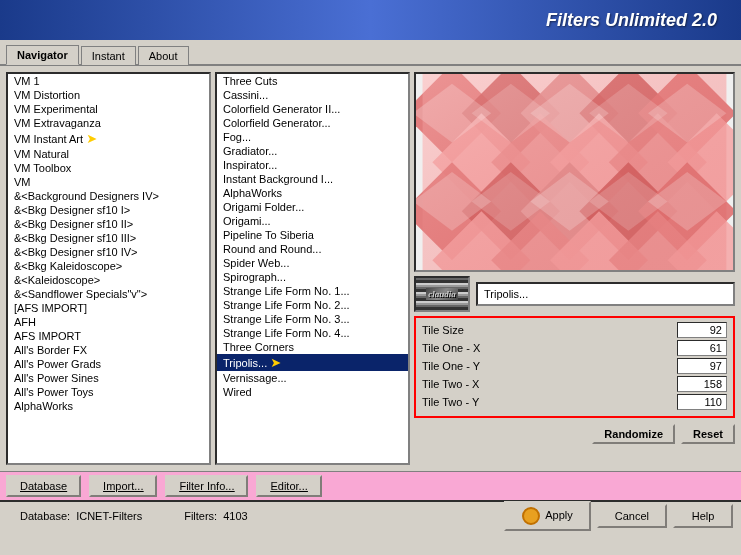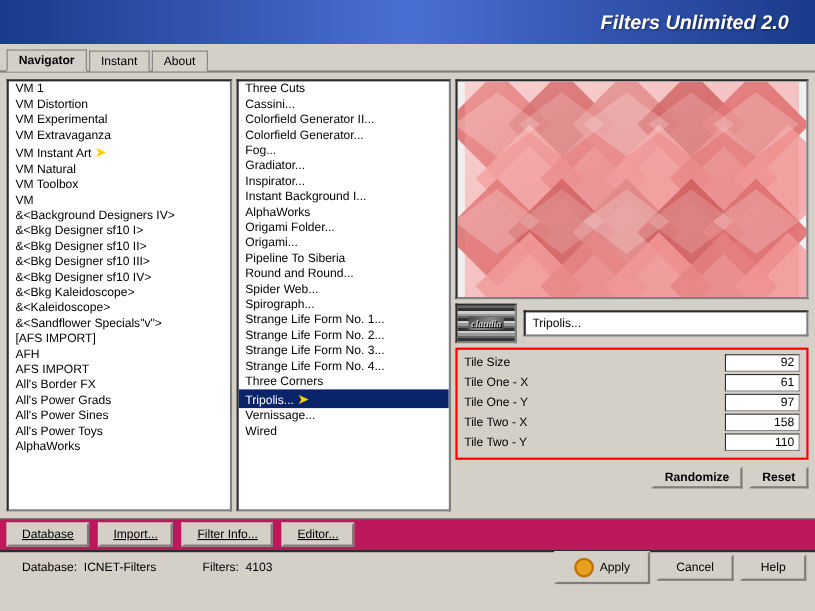--- a/index.html
+++ b/index.html
@@ -173,36 +173,37 @@
     .param-row {
       display: flex;
       align-items: center;
       margin-bottom: 2px;
     }
     .param-label {
       flex: 1;
       font-size: 11px;
     }
     .param-value {
-      width: 68px;
+      width: 50px;
       text-align: right;
       font-size: 11px;
       background: #ffffff;
       border: 1px inset #808080;
       padding: 1px 4px;
     }
 
     
     .bottom-toolbar {
       display: flex;
       align-items: flex-end;
       padding: 3px 6px;
-      background: #be185d;
+      background: #f9a8d4;
       border-top: 1px solid #808080;
       gap: 8px;
+      text-decoration: underline;
     }
     .toolbar-btn {
       padding: 3px 12px;
       font-size: 11px;
       border: 2px outset #d4d0c8;
       background: #d4d0c8;
       cursor: pointer;
       text-decoration: underline;
     }
 

